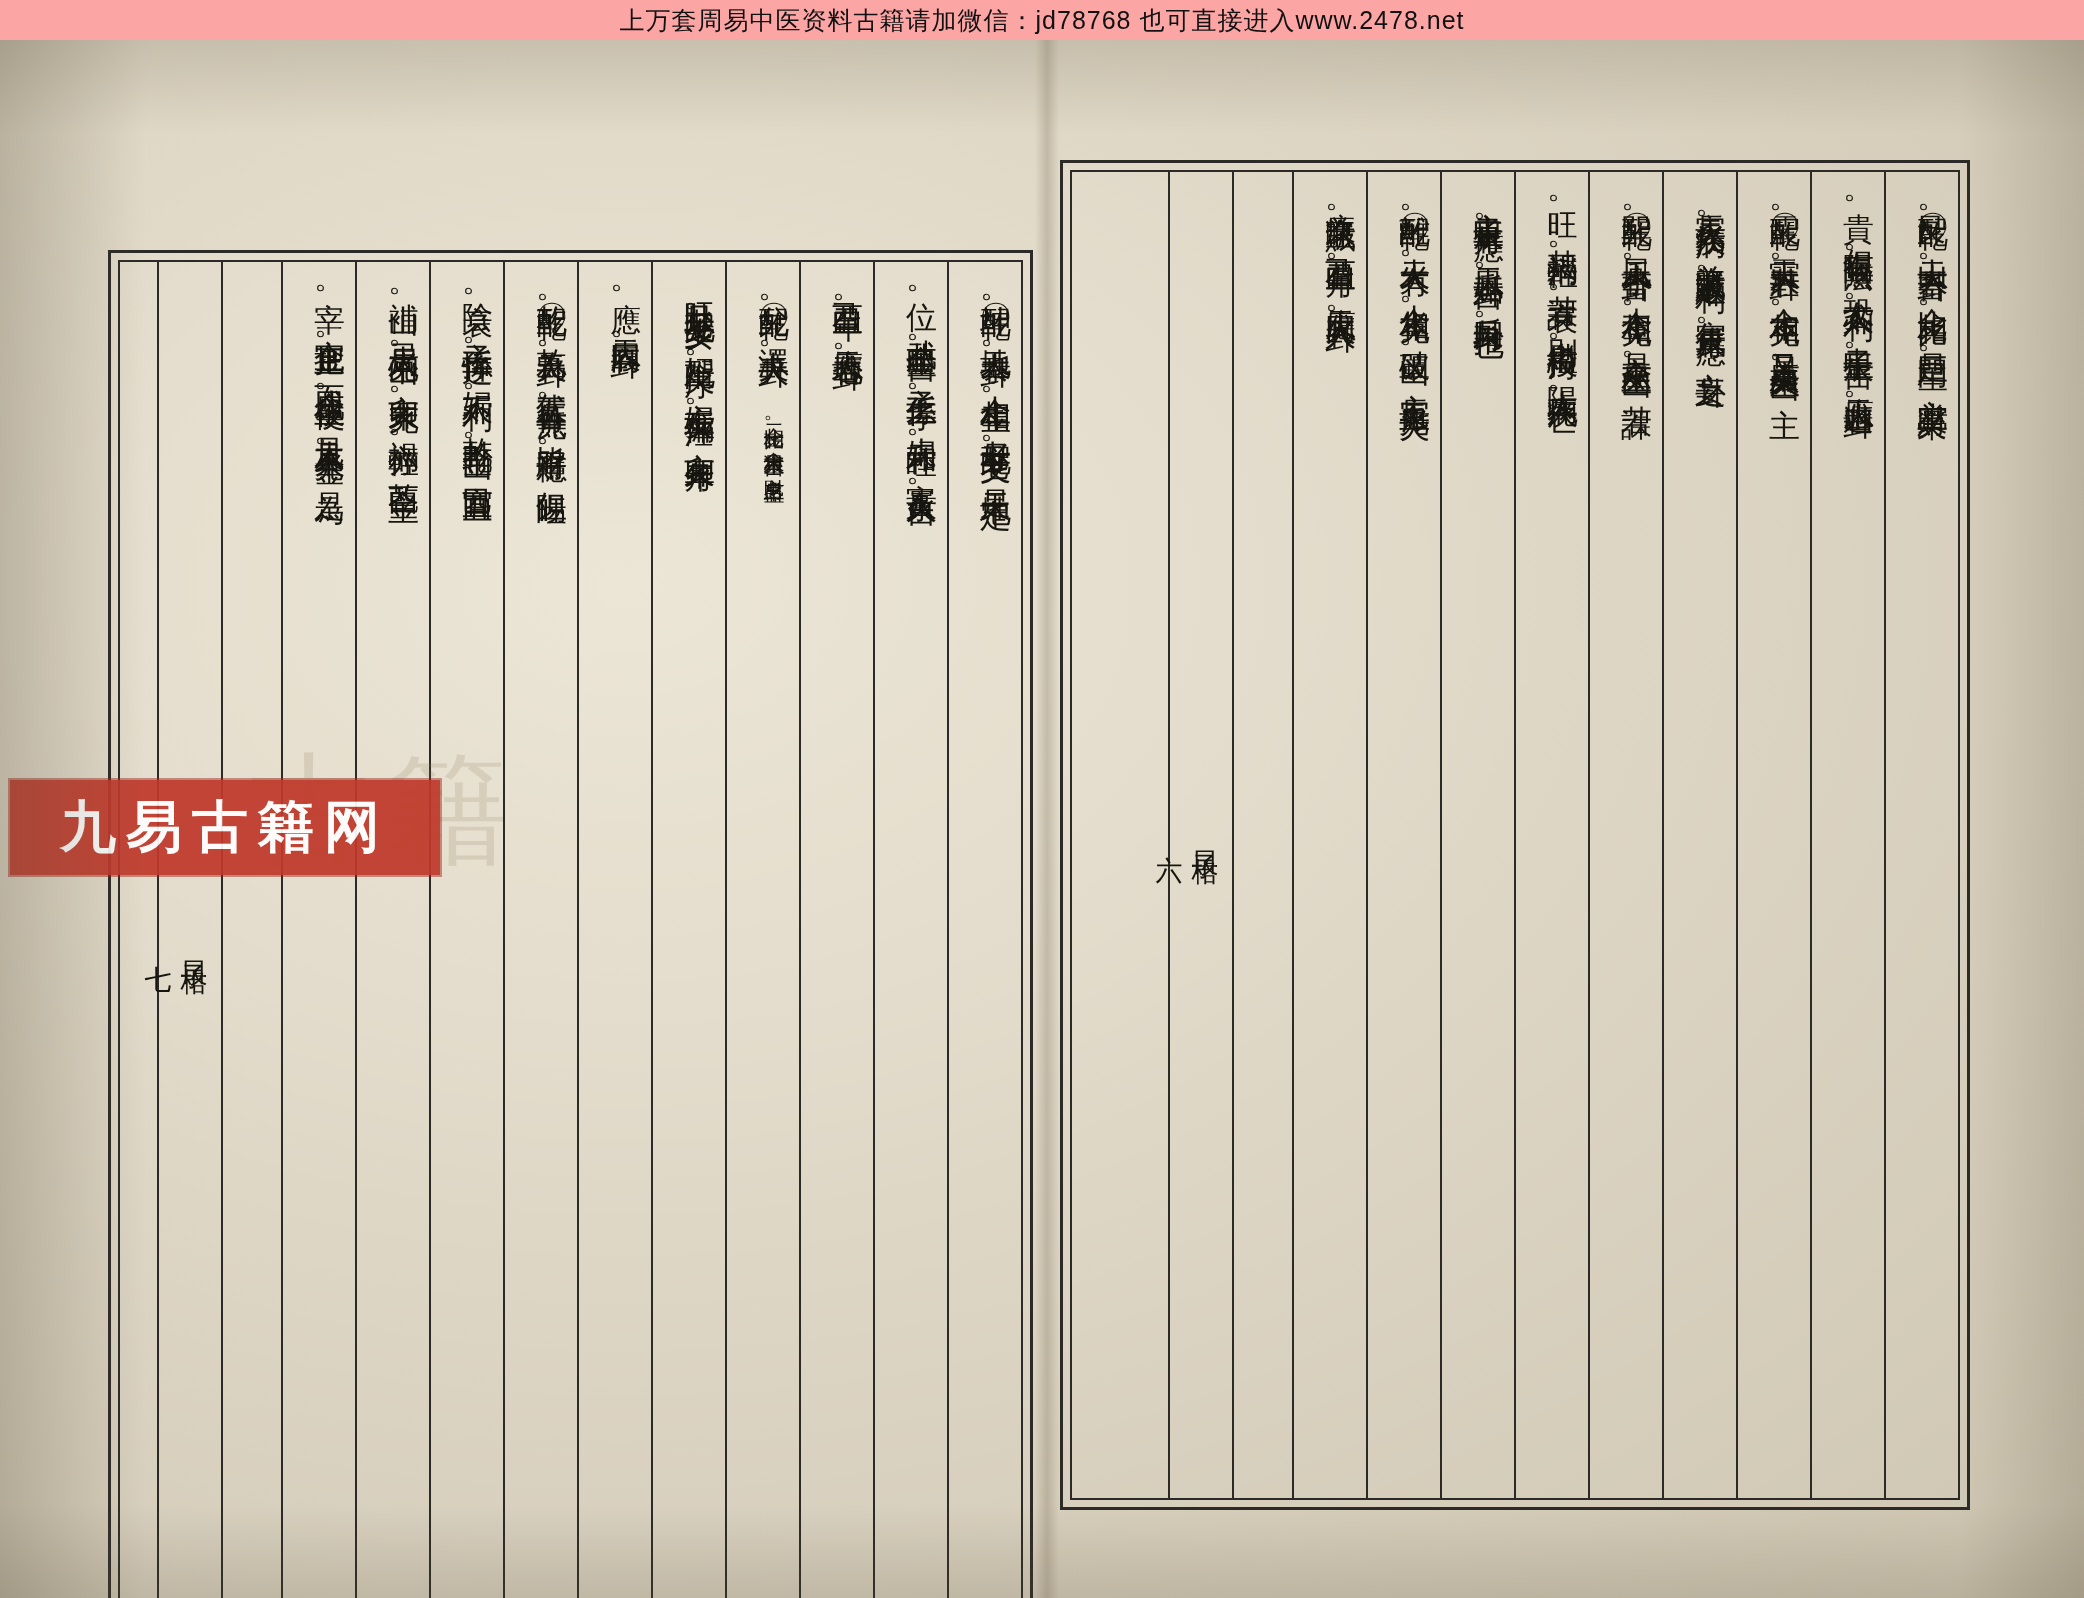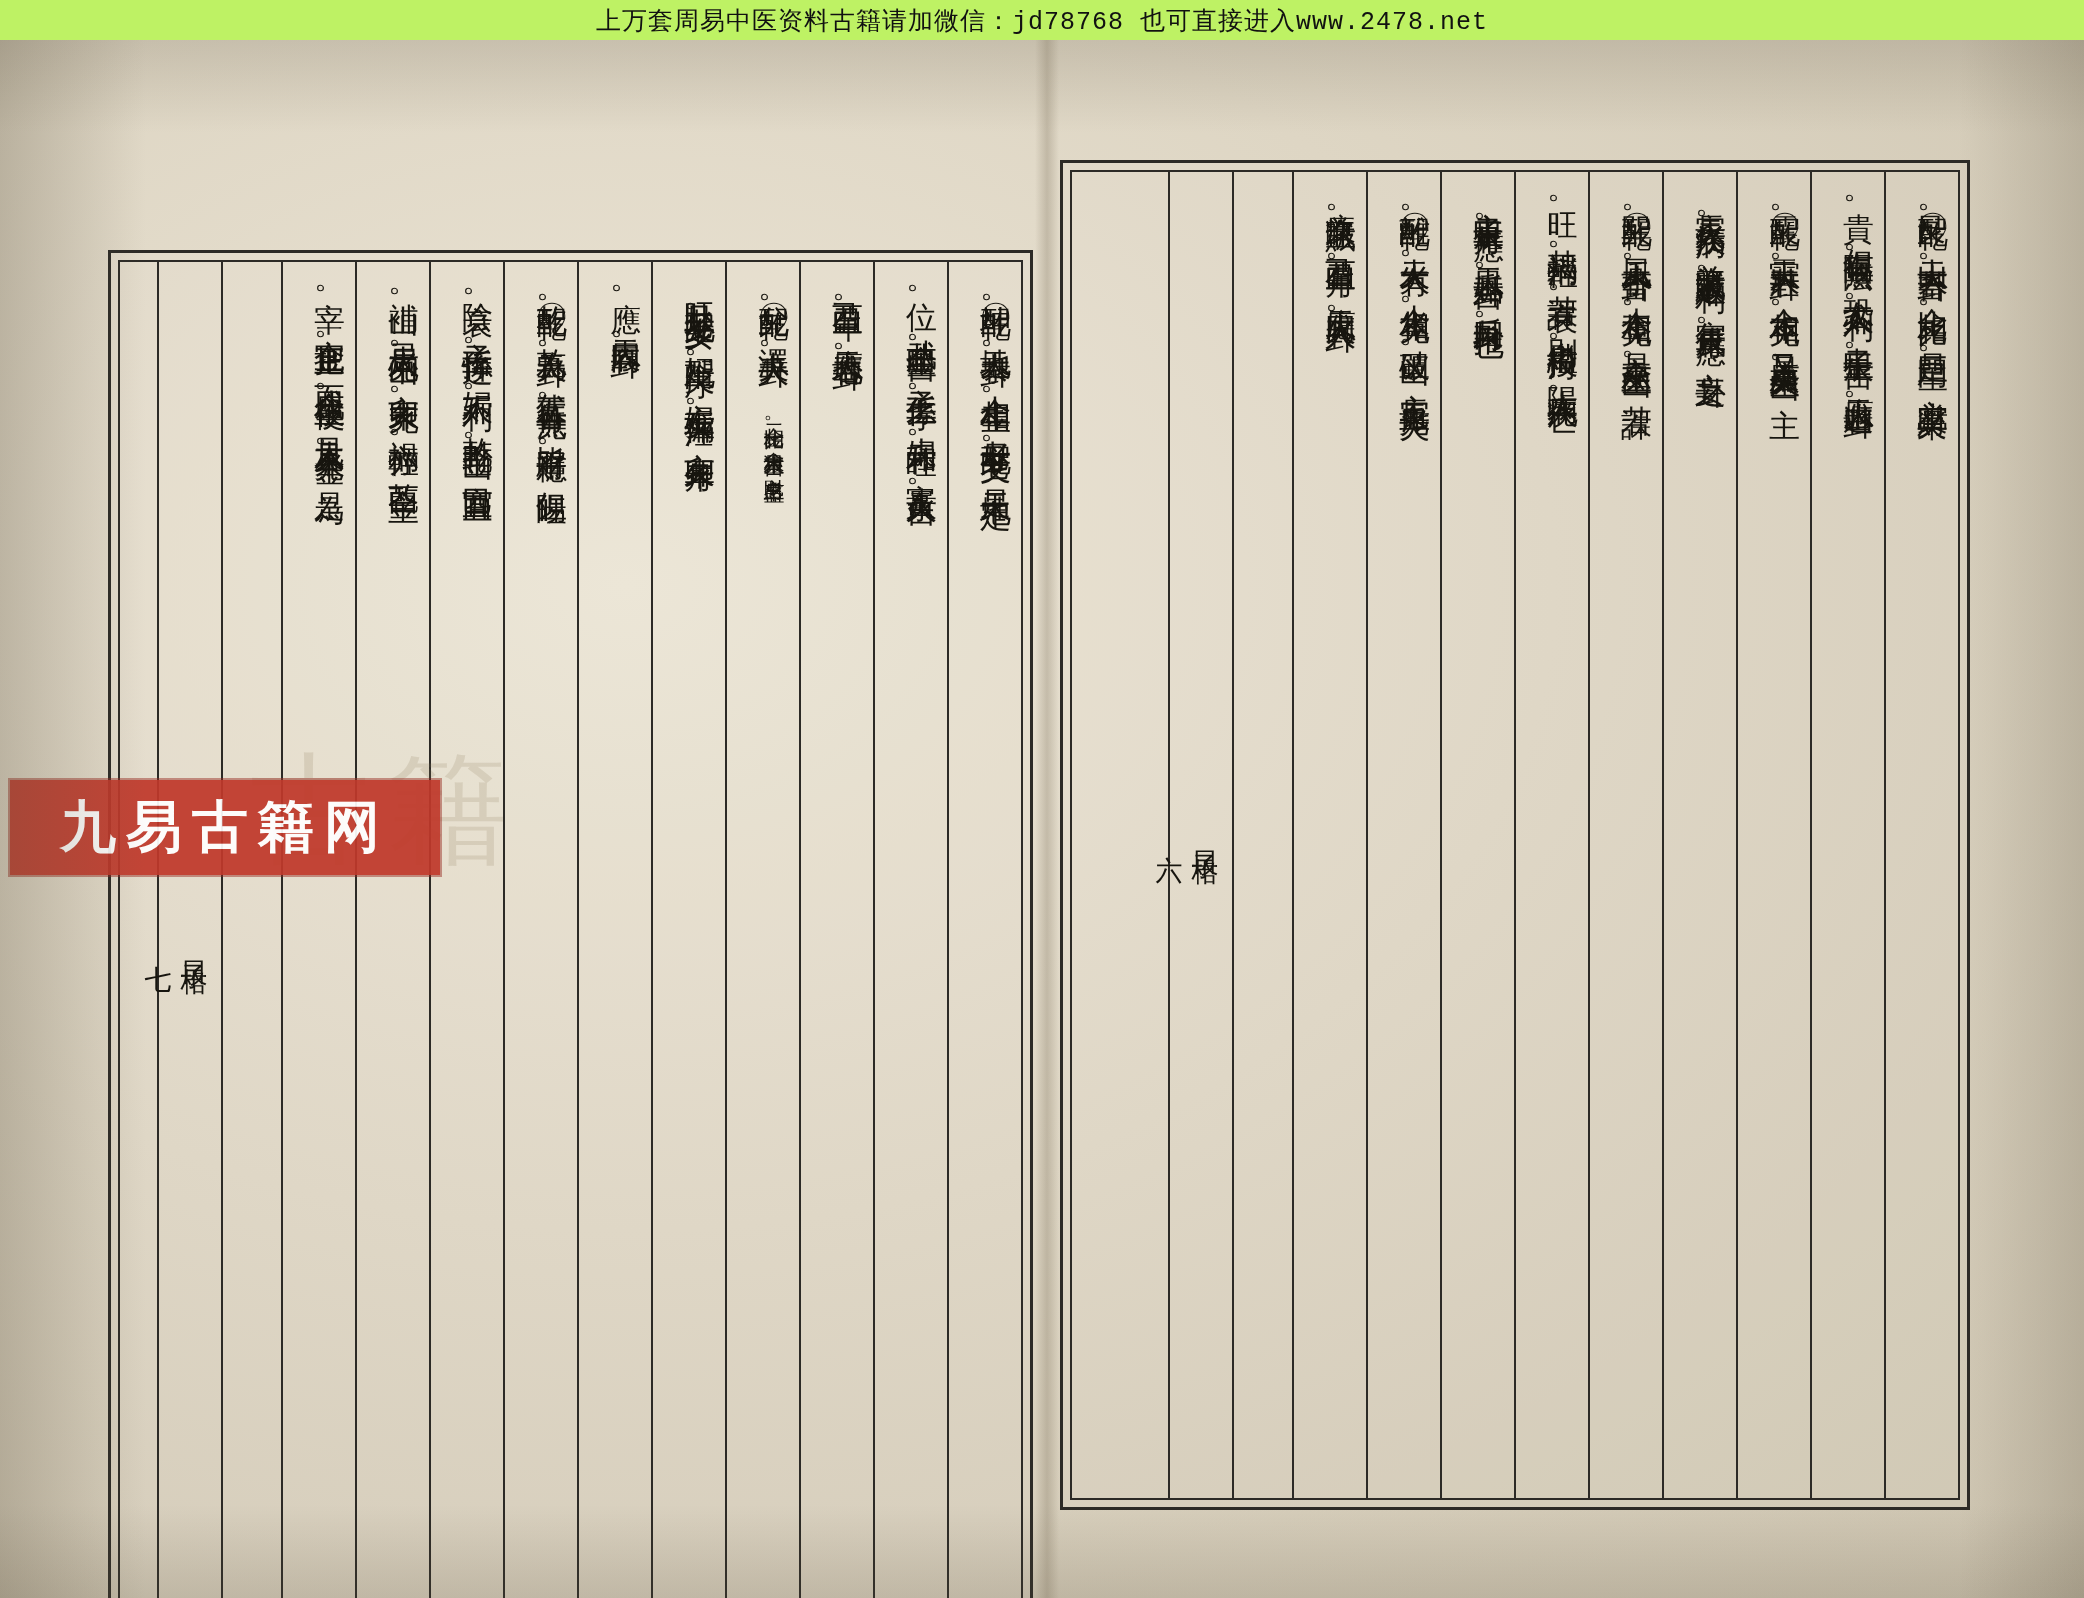--- a/index.html
+++ b/index.html
@@ -14,28 +14,28 @@
     overflow: hidden;
     font-family: "DejaVu Sans", sans-serif;
   }
 
   
   .banner {
     position: absolute;
     top: 0; left: 0;
     width: 2084px;
     height: 40px;
-    background: #bef264;
+    background: #fca5a5;
     display: flex;
     align-items: center;
     justify-content: center;
     font-size: 25px;
     color: #111;
     letter-spacing: 1px;
-    font-family: Liberation Mono, monospace;
+    font-family: Liberation Sans, sans-serif;
     white-space: nowrap;
   }
 
   
   .scan {
     position: absolute;
     top: 40px; left: 0;
     width: 2084px;
     height: 1558px;
     background:

